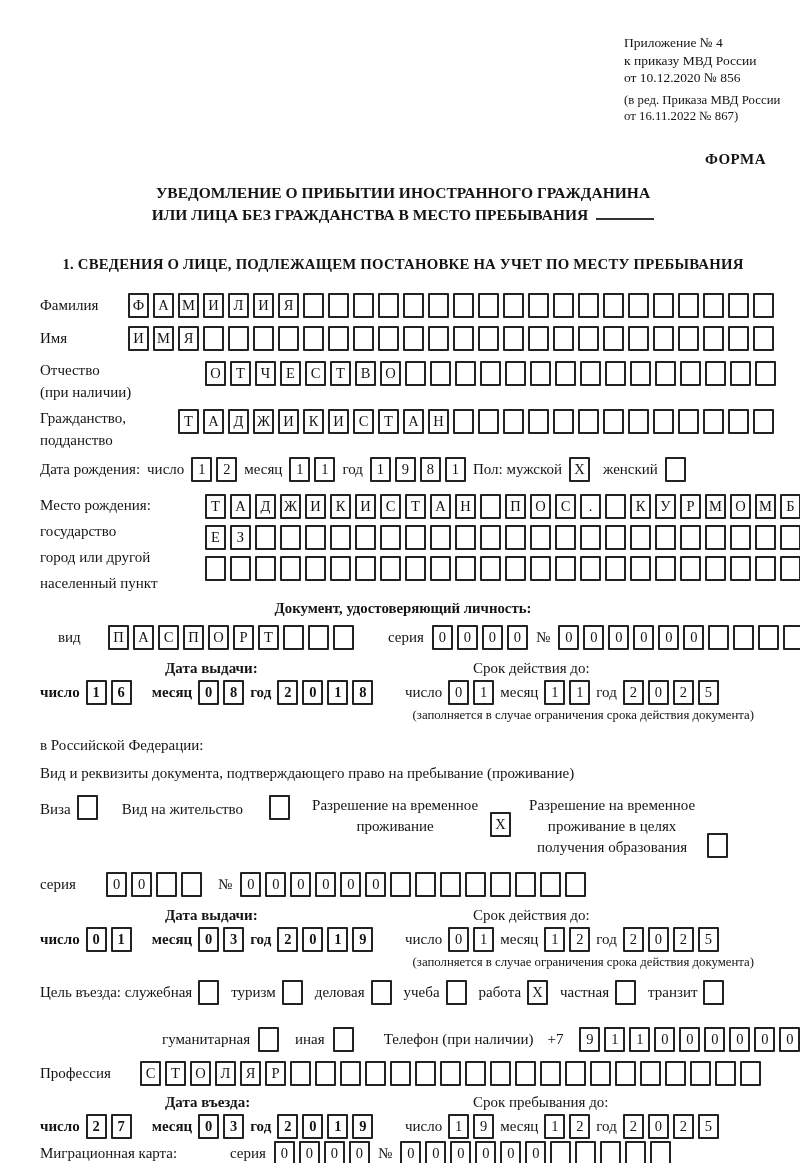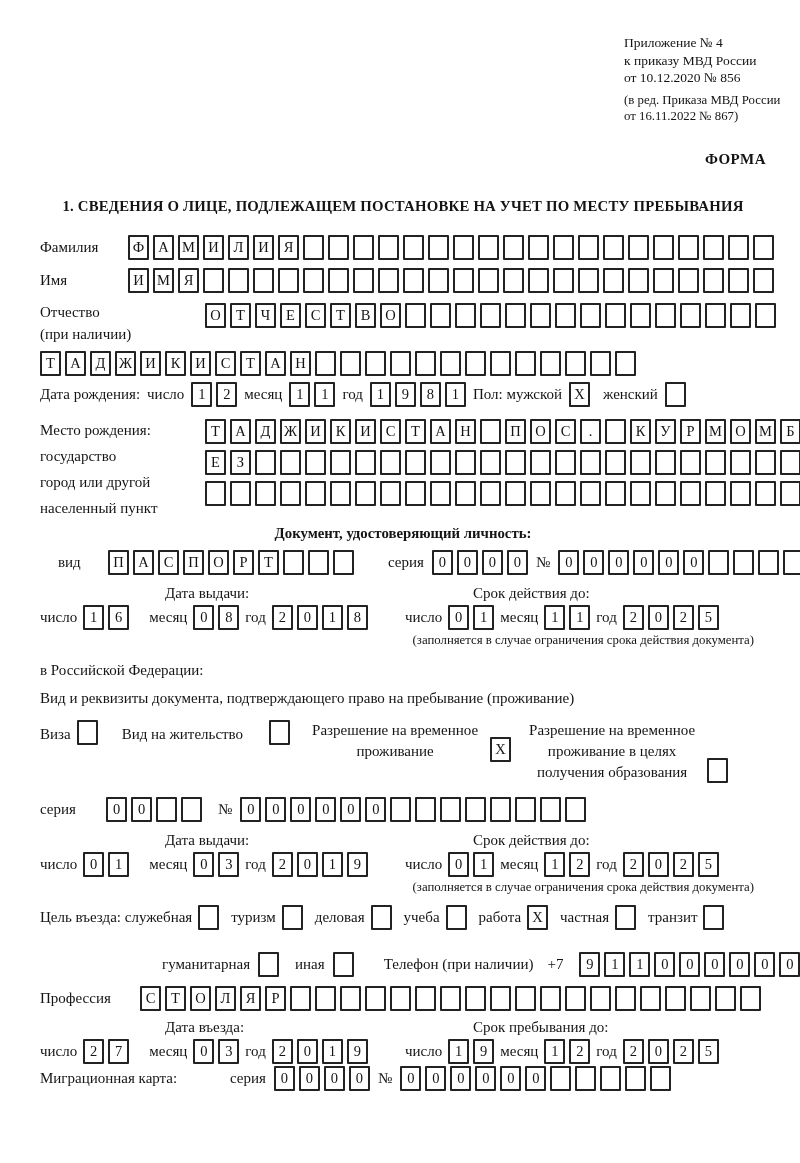--- a/index.html
+++ b/index.html
@@ -25,21 +25,21 @@
 
   .row{display:flex;align-items:center;margin-bottom:8px;}
   .lbl{flex:none;}
   .lbl-col{flex:none;line-height:22px;}
   .w88{width:88px;} .w165{width:165px;} .w138{width:138px;} .w100{width:100px;}
   .stack{display:flex;flex-direction:column;gap:6px;}
   .mt2{margin-top:2px;}
 
   
   .dateblock{display:flex;margin-bottom:2px;}
-  .db-left{width:365px;flex:none;}
+  .db-left{width:365px;flex:none;font-weight:bold;}
   .db-head-l{padding-left:125px;margin-bottom:3px;}
   .db-head-r{padding-left:68px;margin-bottom:3px;}
   .db-row{display:flex;align-items:center;gap:6px;}
   .db-row .sp{width:8px;flex:none;}
   .note{font-size:12.8px;text-align:right;margin:3px 0 10px 0;padding-right:12px;}
 
   .para{margin:4px 0 2px 0;line-height:24px;}
 
   
   .chkgroup{display:flex;align-items:flex-start;margin:10px 0 14px 0;}
@@ -66,20 +66,24 @@
     <div>Приложение № 4</div>
     <div>к приказу МВД России</div>
     <div>от 10.12.2020 № 856</div>
   </div>
   <div class="ref-amend">
     <div>(в ред. Приказа МВД России</div>
     <div>от 16.11.2022 № 867)</div>
   </div>
   <div class="forma">ФОРМА</div>
 
+  <div class="title">
+    <div>УВЕДОМЛЕНИЕ О ПРИБЫТИИ ИНОСТРАННОГО ГРАЖДАНИНА</div>
+    <div><span>ИЛИ ЛИЦА БЕЗ ГРАЖДАНСТВА В МЕСТО ПРЕБЫВАНИЯ</span><span class="title-blank"></span></div>
+  </div>
 
   <div class="sec-heading">1. СВЕДЕНИЯ О ЛИЦЕ, ПОДЛЕЖАЩЕМ ПОСТАНОВКЕ НА УЧЕТ ПО МЕСТУ ПРЕБЫВАНИЯ</div>
 
   <div class="row">
     <span class="lbl w88">Фамилия</span>
     <span class="cells">
         <span class="cell">Ф</span>
         <span class="cell">А</span>
         <span class="cell">М</span>
         <span class="cell">И</span>
@@ -166,20 +170,24 @@
         <span class="cell"></span>
         <span class="cell"></span>
         <span class="cell"></span>
         <span class="cell"></span>
         <span class="cell"></span>
         <span class="cell"></span>
       </span>
   </div>
 
   <div class="row" style="align-items:flex-start;margin-bottom:6px;">
+    <span class="lbl-col w138">
+      <div>Гражданство,</div>
+      <div>подданство</div>
+    </span>
     <span class="cells mt2">
         <span class="cell">Т</span>
         <span class="cell">А</span>
         <span class="cell">Д</span>
         <span class="cell">Ж</span>
         <span class="cell">И</span>
         <span class="cell">К</span>
         <span class="cell">И</span>
         <span class="cell">С</span>
         <span class="cell">Т</span>

